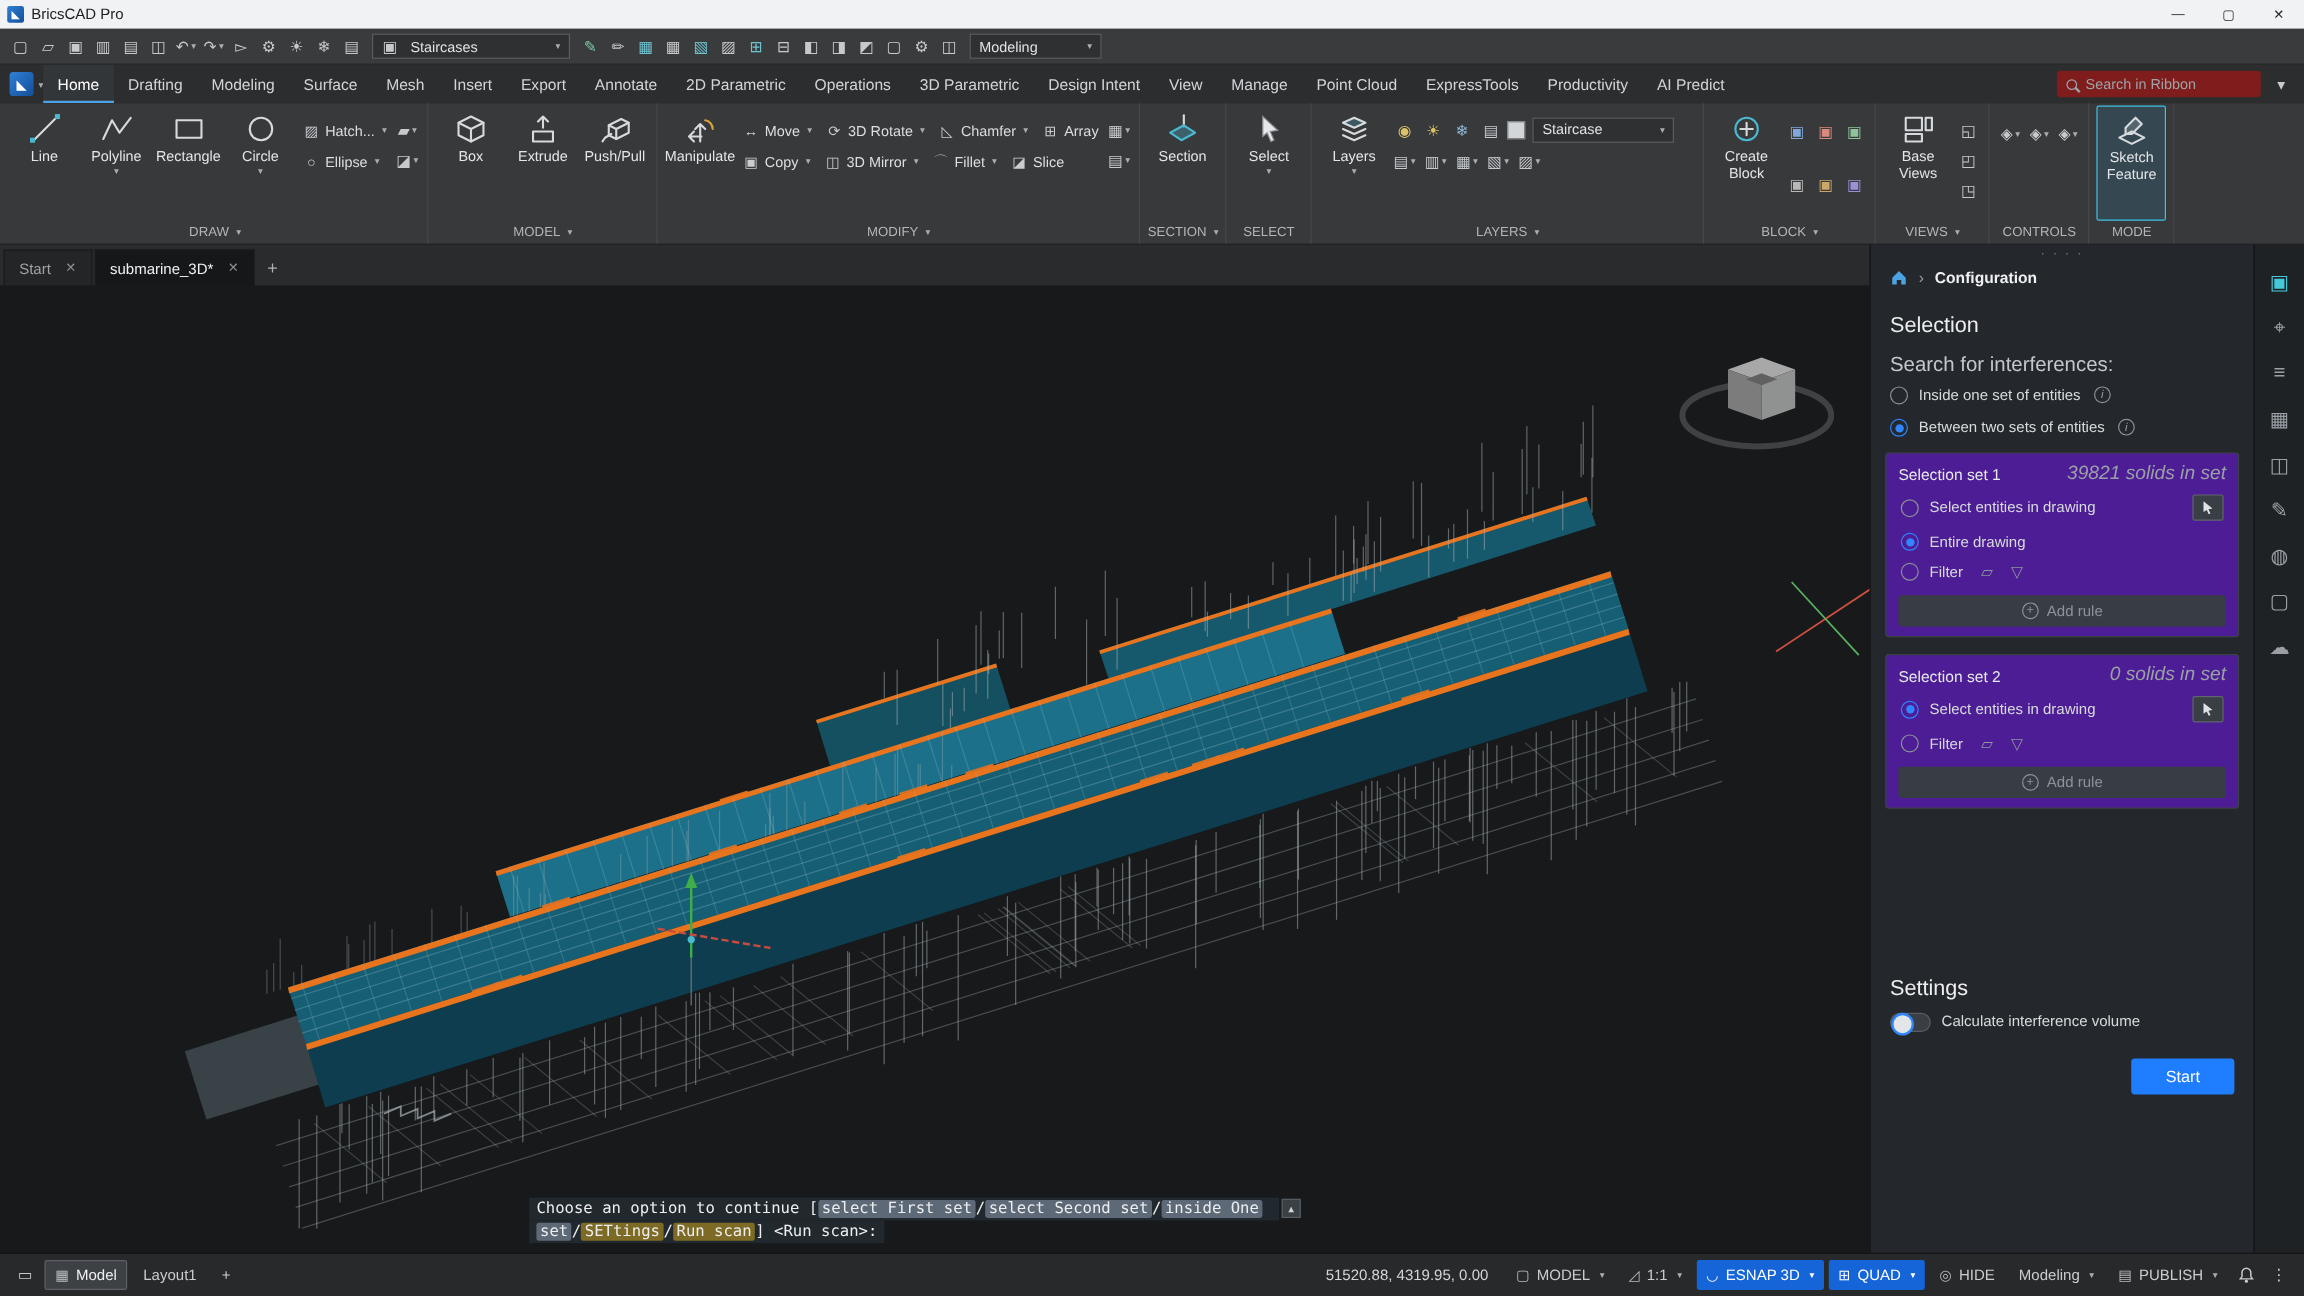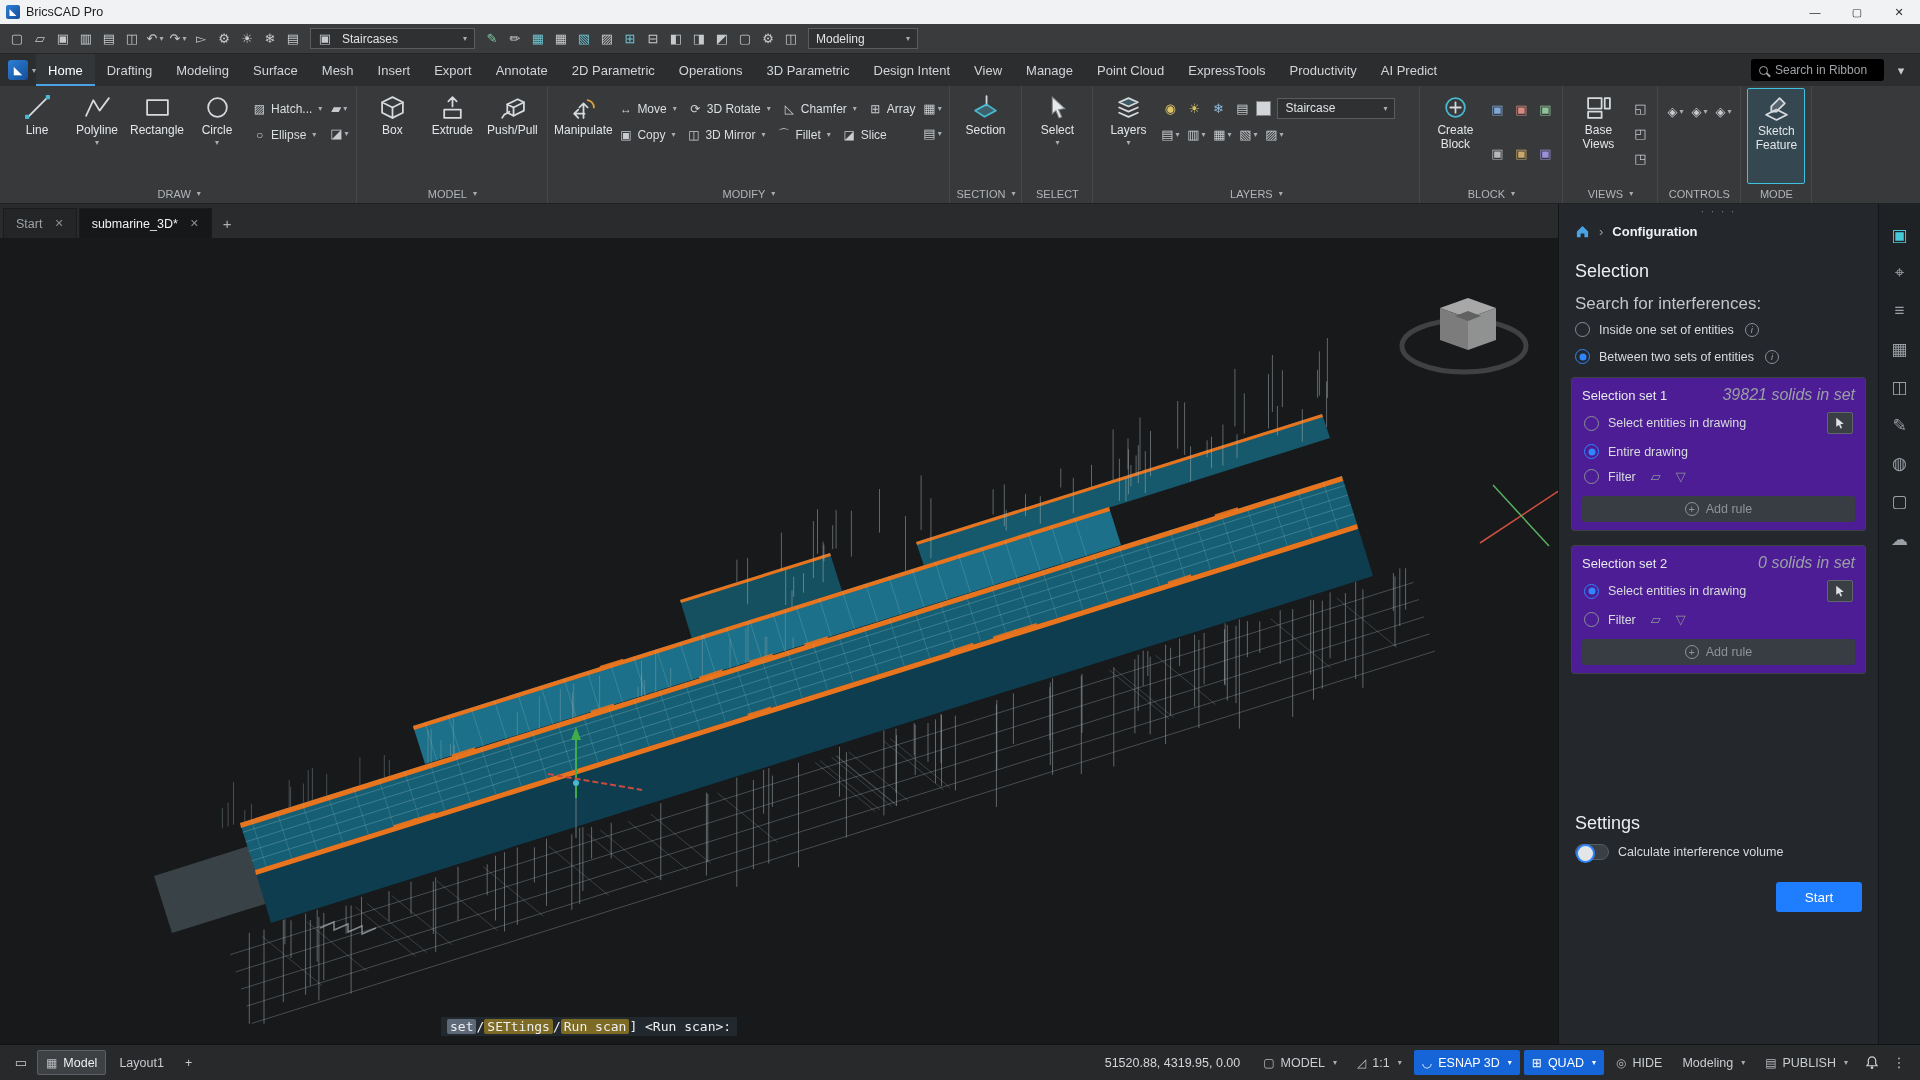--- a/index.html
+++ b/index.html
@@ -18,21 +18,21 @@
   .caret{font-size:8px;color:#a9adb1;margin-left:2px}
   .combo{height:21px;background:#2e3032;border:1px solid #5a5d60;display:flex;align-items:center;gap:10px;padding:0 7px;color:#e0e3e5;font-size:12px;margin:0 5px}
   .combo .caret{margin-left:auto}
 
   
   .ribbontabs{height:32px;background:#2b2d2f;display:flex;align-items:center;padding:0 8px;flex:none}
   .menulogo{width:20px;height:20px;background:linear-gradient(135deg,#2f7fd6,#134f9a);border-radius:3px;display:flex;align-items:center;justify-content:center;color:#fff;font-size:11px;margin-right:2px}
   .tabbar{display:flex;height:100%}
   .rtab{padding:0 12px;height:100%;display:flex;align-items:center;color:#d2d5d8;font-size:13px;white-space:nowrap}
   .rtab.active{color:#fff;box-shadow:inset 0 -2px 0 #4ba3e3;background:#333639}
-  .search-ribbon{margin-left:auto;width:133px;height:22px;background:#000000;border-radius:3px;display:flex;align-items:center;gap:7px;padding:0 8px;color:#9da2a6;font-size:12px}
+  .search-ribbon{margin-left:auto;width:170px;height:22px;background:#7f1d1d;border-radius:3px;display:flex;align-items:center;gap:7px;padding:0 8px;color:#9da2a6;font-size:12px}
   .mag{width:9px;height:9px;border:1.5px solid #9da2a6;border-radius:50%;position:relative;flex:none}
   .mag::after{content:"";position:absolute;width:5px;height:1.5px;background:#9da2a6;right:-4px;bottom:-2px;transform:rotate(45deg)}
 
   
   .ribbon{height:118px;background:#37393b;border-bottom:1px solid #1f2022;display:flex;padding:0 2px;flex:none}
   .rgroup{display:flex;flex-direction:column;border-right:1px solid #46484b;padding:2px 6px 0}
   .rgroup:last-of-type{border-right:none}
   .rgroup-body{flex:1;display:flex;gap:2px}
   .rgroup-cap{height:19px;display:flex;align-items:center;justify-content:center;gap:4px;color:#b3b6b9;font-size:11px}
   .bigbtn{width:58px;display:flex;flex-direction:column;align-items:center;padding-top:6px;gap:3px;color:#e3e6e8;font-size:12px;text-align:center;line-height:1.15}
@@ -70,21 +70,21 @@
   .cmd-expand{width:16px;height:16px;background:#3a4046;border:1px solid #565c62;color:#cfd3d6;font-size:8px;display:flex;align-items:center;justify-content:center;margin-top:1px}
 
   
   .rpanel{width:320px;background:#24272b;border-left:1px solid #141517;display:flex;flex-direction:column;color:#d8dbde;font-size:13px;overflow:hidden;flex:none}
   .rp-handle{height:14px;display:flex;align-items:center;justify-content:center;color:#7d8184;font-size:10px;letter-spacing:2px}
   .rp-title{padding:6px 16px 4px;font-size:15px;color:#eceef0}
   .rp-crumb{display:flex;align-items:center;gap:9px;padding:6px 16px 8px;color:#9aa0a5;font-size:13px}
   .rp-crumb .cfg{color:#eef0f2;font-weight:bold}
   .rp-sect{padding:14px 16px 4px;font-size:18px;color:#eceef0}
   .rp-label{padding:8px 16px 2px;color:#c3c7cb;font-size:17px}
-  .rp-radio-row{display:flex;align-items:center;gap:9px;padding:6px 16px;font-size:12.5px}
+  .rp-radio-row{display:flex;align-items:flex-start;gap:9px;padding:6px 16px;font-size:12.5px}
   .radio{width:15px;height:15px;border-radius:50%;border:1.5px solid #8a9097;position:relative;flex:none}
   .radio.on{border-color:#2f86ff}
   .radio.on::after{content:"";position:absolute;width:7px;height:7px;border-radius:50%;background:#2f86ff;top:50%;left:50%;transform:translate(-50%,-50%)}
   .info{width:14px;height:14px;border-radius:50%;border:1px solid #8a9097;color:#9aa0a5;font-size:9.5px;display:flex;align-items:center;justify-content:center;margin-left:2px;font-style:italic;flex:none}
   .rp-card{margin:7px 12px;background:#4c1d95;border:1px solid #3c4147;border-radius:3px;padding:8px 10px}
   .card-head{display:flex;justify-content:space-between;align-items:center;margin-bottom:3px}
   .card-title{font-size:13px;color:#e6e9eb}
   .card-count{font-style:italic;color:#9aa0a5;font-size:16px}
   .card-row{display:flex;align-items:center;gap:9px;padding:5px 2px;font-size:12.5px}
   .pickbtn{margin-left:auto;width:26px;height:22px;background:#3a3f45;border:1px solid #60666d;border-radius:2px;display:flex;align-items:center;justify-content:center}
@@ -977,20 +977,24 @@
             <ellipse cx="1464" cy="108" rx="62" ry="26" fill="none" stroke="#6f6f6f" opacity="0.55" stroke-width="5"></ellipse>
             <polygon points="1440,70 1468,60 1496,70 1468,80" fill="#c2c2c2"></polygon>
             <polygon points="1440,70 1468,80 1468,112 1440,102" fill="#8e8e8e"></polygon>
             <polygon points="1468,80 1496,70 1496,102 1468,112" fill="#a6a6a6"></polygon>
             <polygon points="1455,78 1468,73 1481,78 1468,83" fill="#6e6e6e"></polygon>
           </g>
         </svg>
 
         <div class="cmd">
             <div class="cmd-row">
+              <div class="cmd-line"><span>Choose an option to continue [</span><span class="cl-hl">select First set</span><span>/</span><span class="cl-hl">select Second set</span><span>/</span><span class="cl-hl">inside One</span><span> </span></div>
+              <div class="cmd-expand">▲</div>
+            </div>
+            <div class="cmd-row">
               <div class="cmd-line"><span class="cl-hl">set</span><span>/</span><span class="cl-hl cl-amber">SETtings</span><span>/</span><span class="cl-hl cl-amber">Run scan</span><span>] &lt;Run scan&gt;:</span></div>
             </div>
           </div>
       </div>
     </div>
 
     <div class="rpanel">
       <div class="rp-handle">· · · ·</div>
       <div class="rp-crumb">
         <svg width="15" height="15" viewBox="0 0 16 16">

